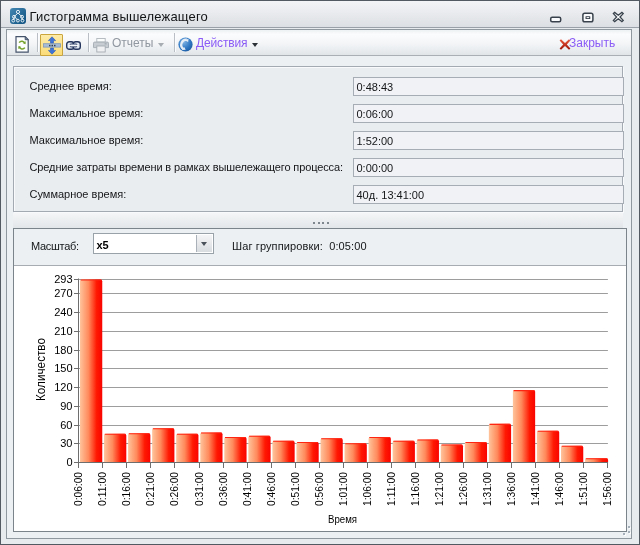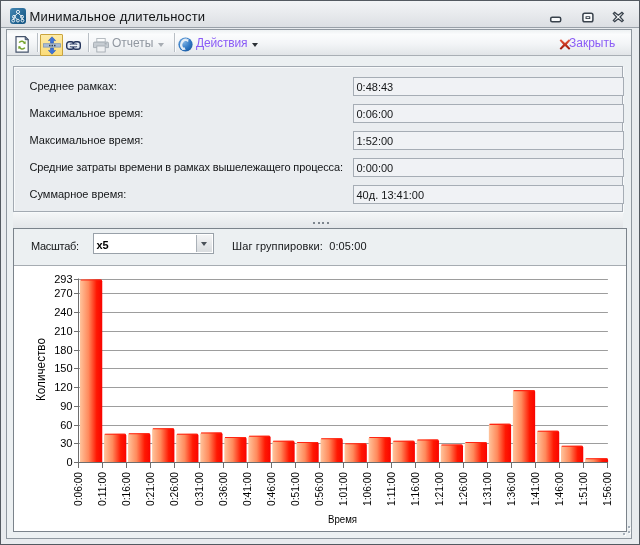--- a/index.html
+++ b/index.html
@@ -67,21 +67,21 @@
   <g stroke="#e4eef4" stroke-width="1" fill="none">
     <path d="M8 5 L4.2 8.6 M8 5 L11.8 8.6 M4.2 8.6 L3.5 12 M4.2 8.6 L7.8 12 M11.8 8.6 L12.4 12"></path>
     <circle cx="8" cy="3.9" r="1.6"></circle>
     <circle cx="4" cy="8.8" r="1.5"></circle>
     <circle cx="12" cy="8.8" r="1.5"></circle>
     <circle cx="3.3" cy="12.6" r="1.4"></circle>
     <circle cx="7.9" cy="12.6" r="1.4"></circle>
     <circle cx="12.5" cy="12.6" r="1.4"></circle>
   </g>
 </svg>
-<div id="title">Минимальное длительности</div>
+<div id="title">Гистограмма вышележащего</div>
 <svg class="abs" style="left:544px;top:8px;z-index:5" width="86" height="16" viewBox="0 0 86 16">
   <g stroke="#39424c" fill="#fafbfc">
     <rect x="6.7" y="9.2" width="10" height="4.6" rx="1.5" stroke-width="1.5"></rect>
     <rect x="38.9" y="5.2" width="10" height="8.6" rx="1.8" stroke-width="1.5"></rect>
     <rect x="41.5" y="8.2" width="4.8" height="2.8" rx="0.6" fill="#39424c" stroke="none"></rect>
     <rect x="42.6" y="9.1" width="2.6" height="1" fill="#fafbfc" stroke="none"></rect>
     <path d="M69.4 5.6 L70.7 4.4 L74.3 7.2 L77.9 4.4 L79.2 5.6 L76 9 L79.2 12.4 L77.9 13.6 L74.3 10.8 L70.7 13.6 L69.4 12.4 L72.6 9 Z" stroke-width="1.3"></path>
   </g>
 </svg>
 
@@ -145,21 +145,21 @@
       <linearGradient id="xg" x1="0" y1="0" x2="0" y2="1">
     <stop offset="0" stop-color="#ea5a3c"></stop>
         <stop offset="1" stop-color="#9e1206"></stop>
       </linearGradient>
     </defs>
   <path d="M0.6 1.4 L2 0.3 L6 4 L10 0.3 L11.4 1.4 L7.8 5.5 L11.4 9.6 L10 10.7 L6 7 L2 10.7 L0.6 9.6 L4.2 5.5 Z" fill="url(#xg)"></path>
 </svg>
 <div class="tbtxt" style="left:569px">Закрыть</div>
 
 <div id="stats"></div>
-<div class="slab" style="top:79.5px">Среднее рамках:</div>
+<div class="slab" style="top:79.5px">Среднее время:</div>
 <div class="sval" style="top:77px">0:48:43</div>
 <div class="slab" style="top:106.5px">Максимальное время:</div>
 <div class="sval" style="top:104px">0:06:00</div>
 <div class="slab" style="top:133.5px">Максимальное время:</div>
 <div class="sval" style="top:131px">1:52:00</div>
 <div class="slab" style="top:160.5px;letter-spacing:-.12px">Средние затраты времени в рамках вышележащего процесса:</div>
 <div class="sval" style="top:158px">0:00:00</div>
 <div class="slab" style="top:187.5px">Суммарное время:</div>
 <div class="sval" style="top:185px">40д. 13:41:00</div>
 

